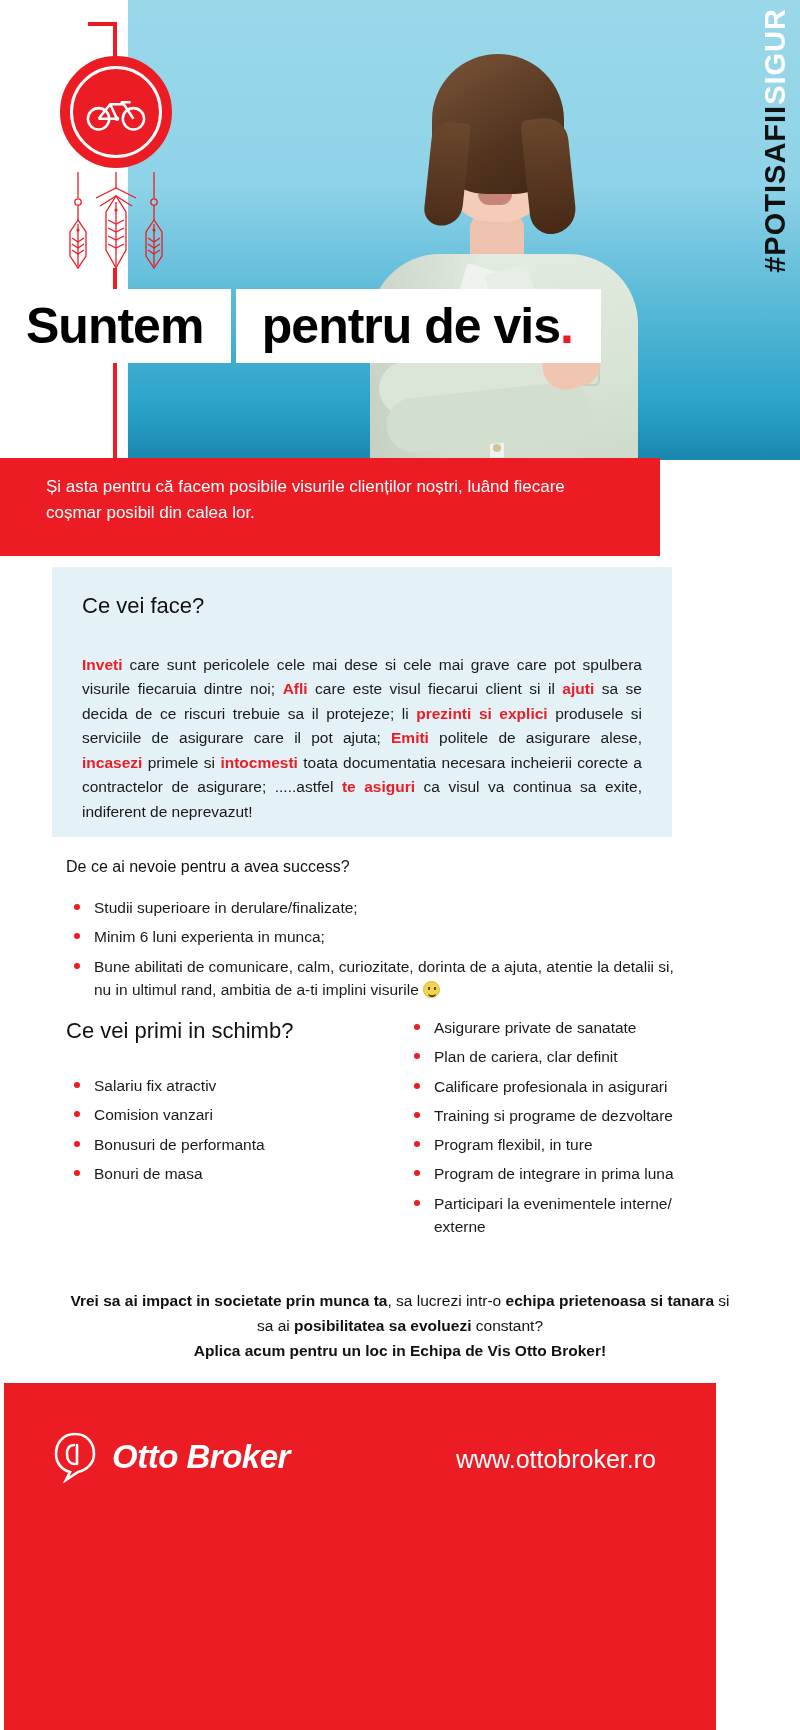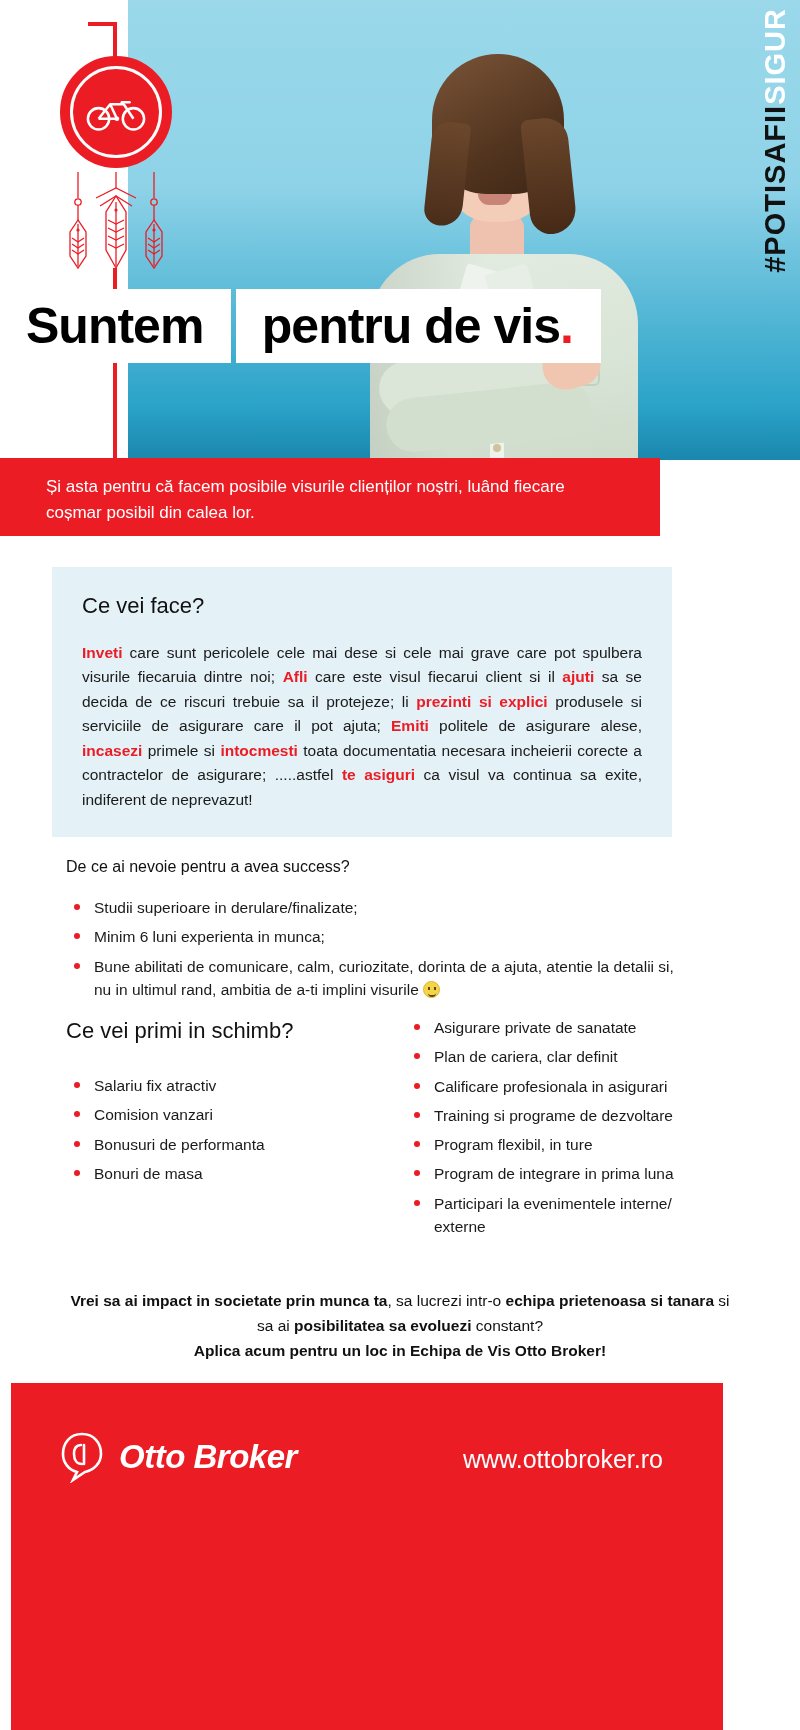--- a/index.html
+++ b/index.html
@@ -108,34 +108,34 @@
   .hl-line {
     display:inline-block; background:#ffffff; color:#000;
     font-weight:bold; font-size:50px; line-height:1.0;
     padding:12px 28px 12px 26px; letter-spacing:-1px;
   }
   .hl2 { margin-top:6px; }
   .hl-dot { color:#ec1c24; }
 
   
   .red-banner {
-    position:absolute; left:0; top:458px; width:660px; height:78px;
+    position:absolute; left:0; top:458px; width:660px; height:98px;
     background:#ec1c24; color:#fff;
     padding:16px 40px 0 46px;
     font-size:17px; line-height:1.5;
   }
 
   
   .lightbox {
     position:absolute; left:52px; top:567px; width:620px; height:270px;
     background:#e4f1f7; padding:26px 30px 0 30px;
   }
   .h2 { font-size:22px; color:#111; font-weight:400; }
   .para {
-    margin-top:22px; font-size:15.5px; line-height:1.58; color:#1a1a1a;
+    margin-top:34px; font-size:15.5px; line-height:1.58; color:#1a1a1a;
     text-align:justify;
   }
   .para b { color:#ec1c24; font-weight:bold; }
 
   
   .sec2 { position:absolute; left:66px; top:858px; width:620px; }
   .sec2 .h2 { font-size:16px; }
   .ul { list-style:none; margin-top:20px; }
   .ul li { position:relative; padding-left:28px; font-size:15.5px; line-height:1.5; margin-bottom:6px; color:#1a1a1a; }
   .ul li::before {
@@ -156,21 +156,21 @@
 
   
   .closing {
     position:absolute; left:70px; top:1288px; width:660px;
     text-align:center; font-size:15.5px; line-height:1.62; color:#111;
   }
   .closing b { font-weight:bold; }
 
   
   .footer {
-    position:absolute; left:11px; top:1383px; width:712px; height:347px;
+    position:absolute; left:4px; top:1383px; width:712px; height:347px;
     background:#ec1c24; color:#fff;
   }
   .footer-inner { position:absolute; left:48px; top:48px; display:flex; align-items:center; gap:14px; }
   .logo-mark { width:46px; height:52px; position:relative; }
   .brand { font-size:33px; font-weight:bold; font-style:italic; letter-spacing:-.5px; }
   .site { position:absolute; right:60px; top:62px; font-size:25px; }
 </style>
 </head>
 <body>
 

